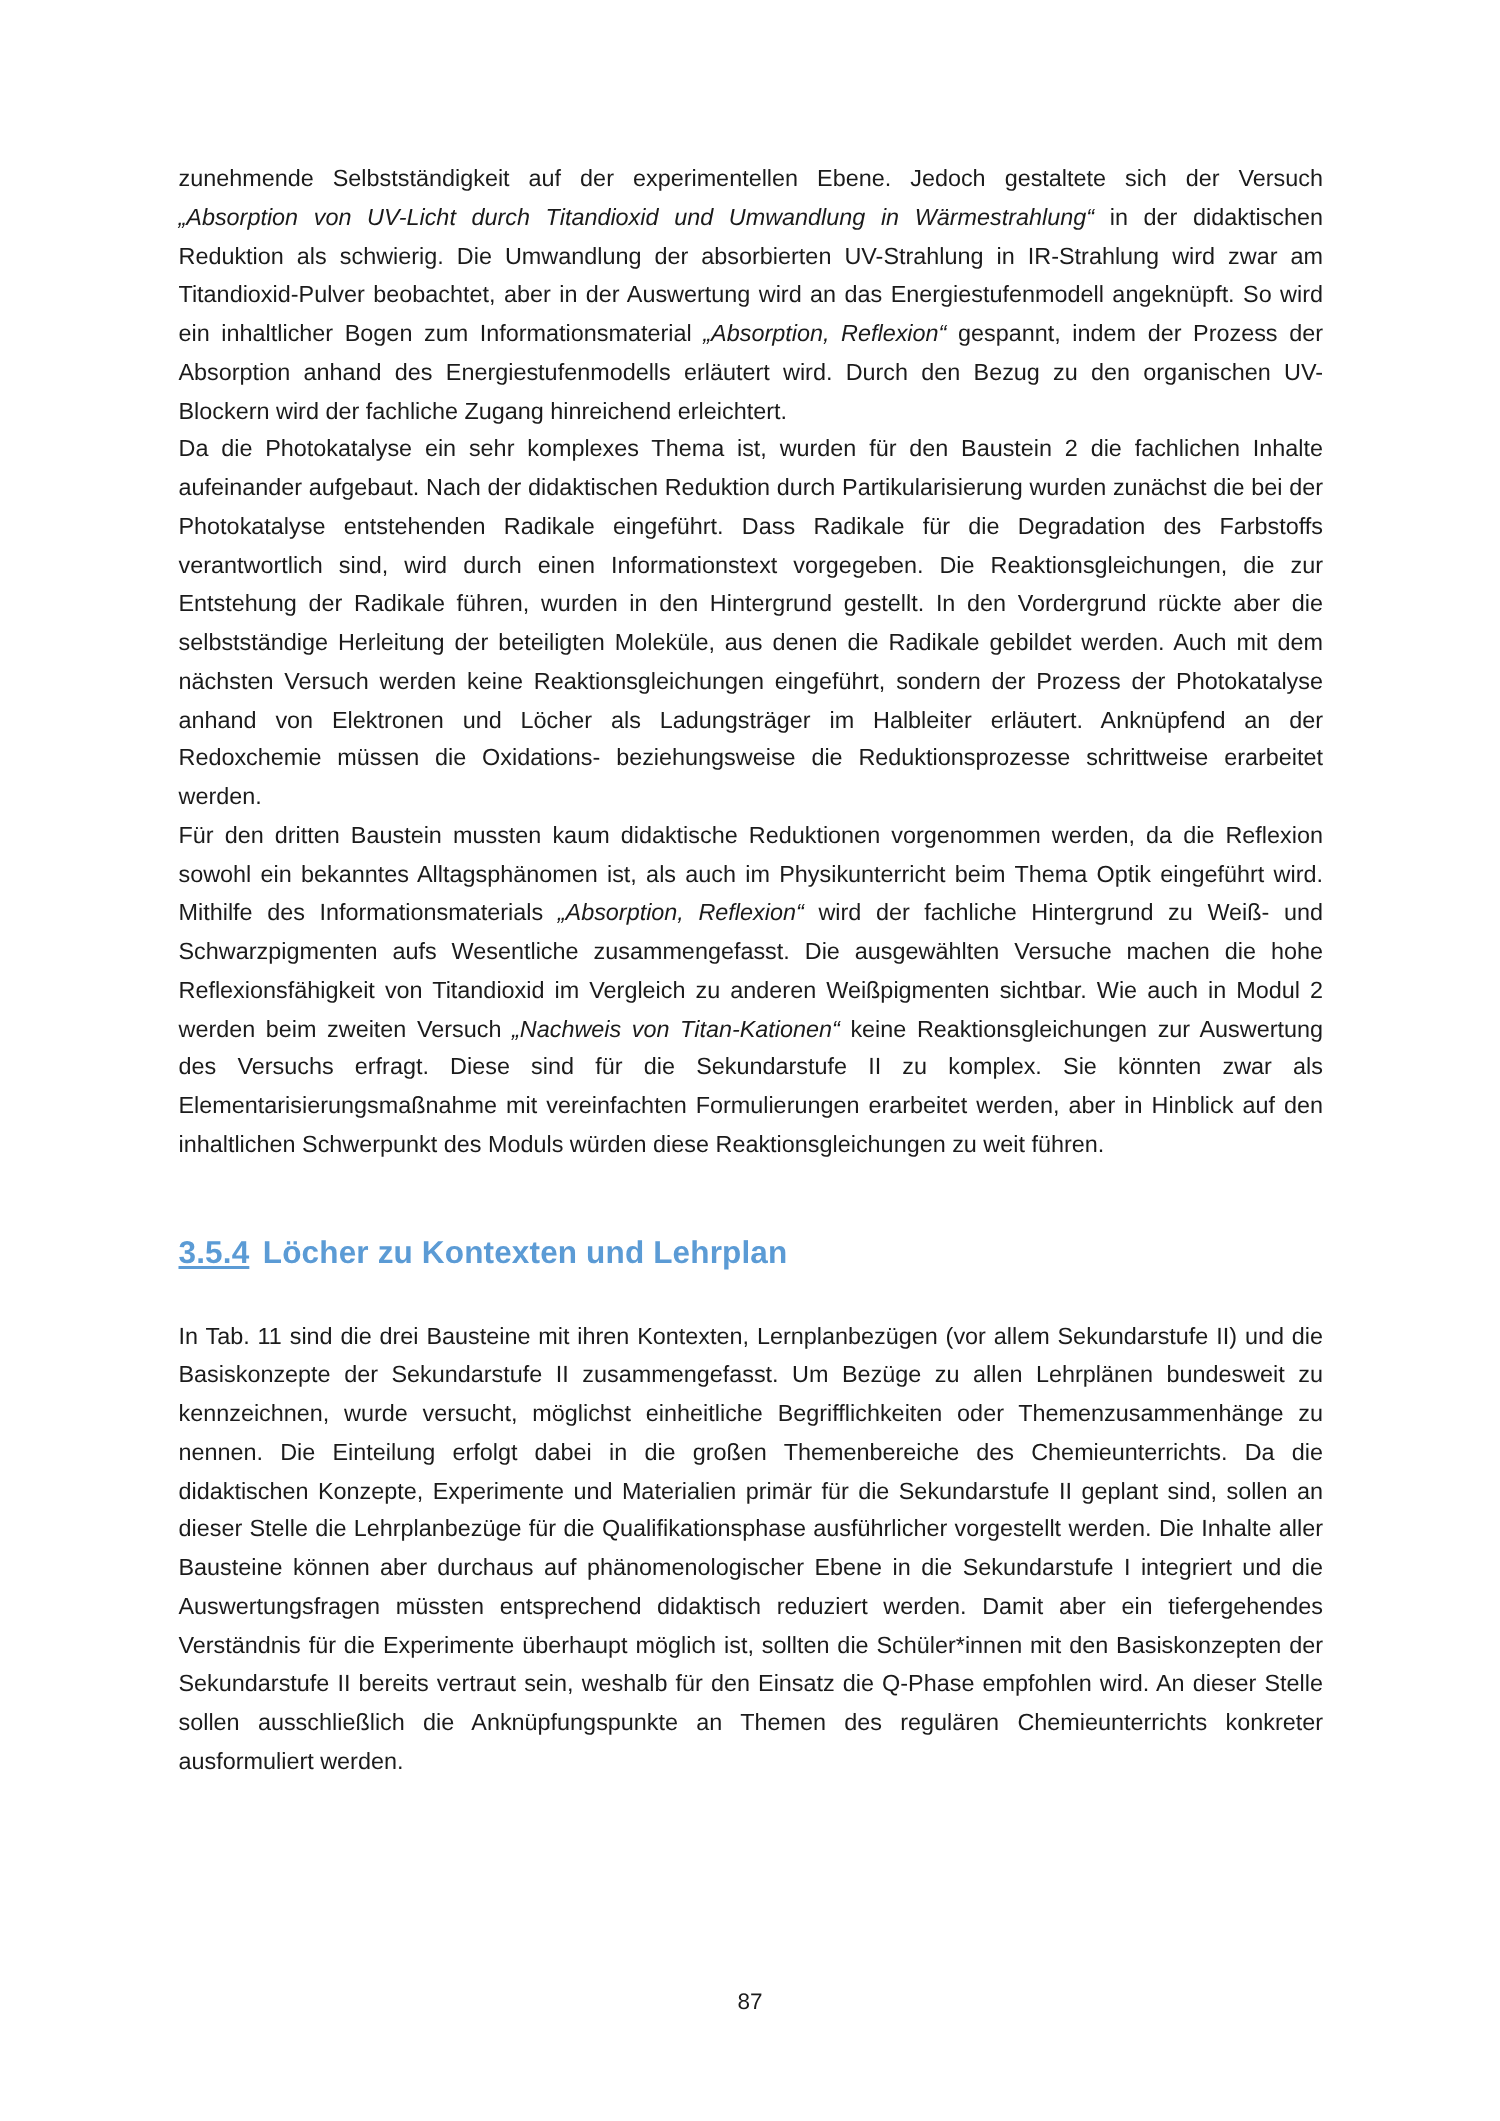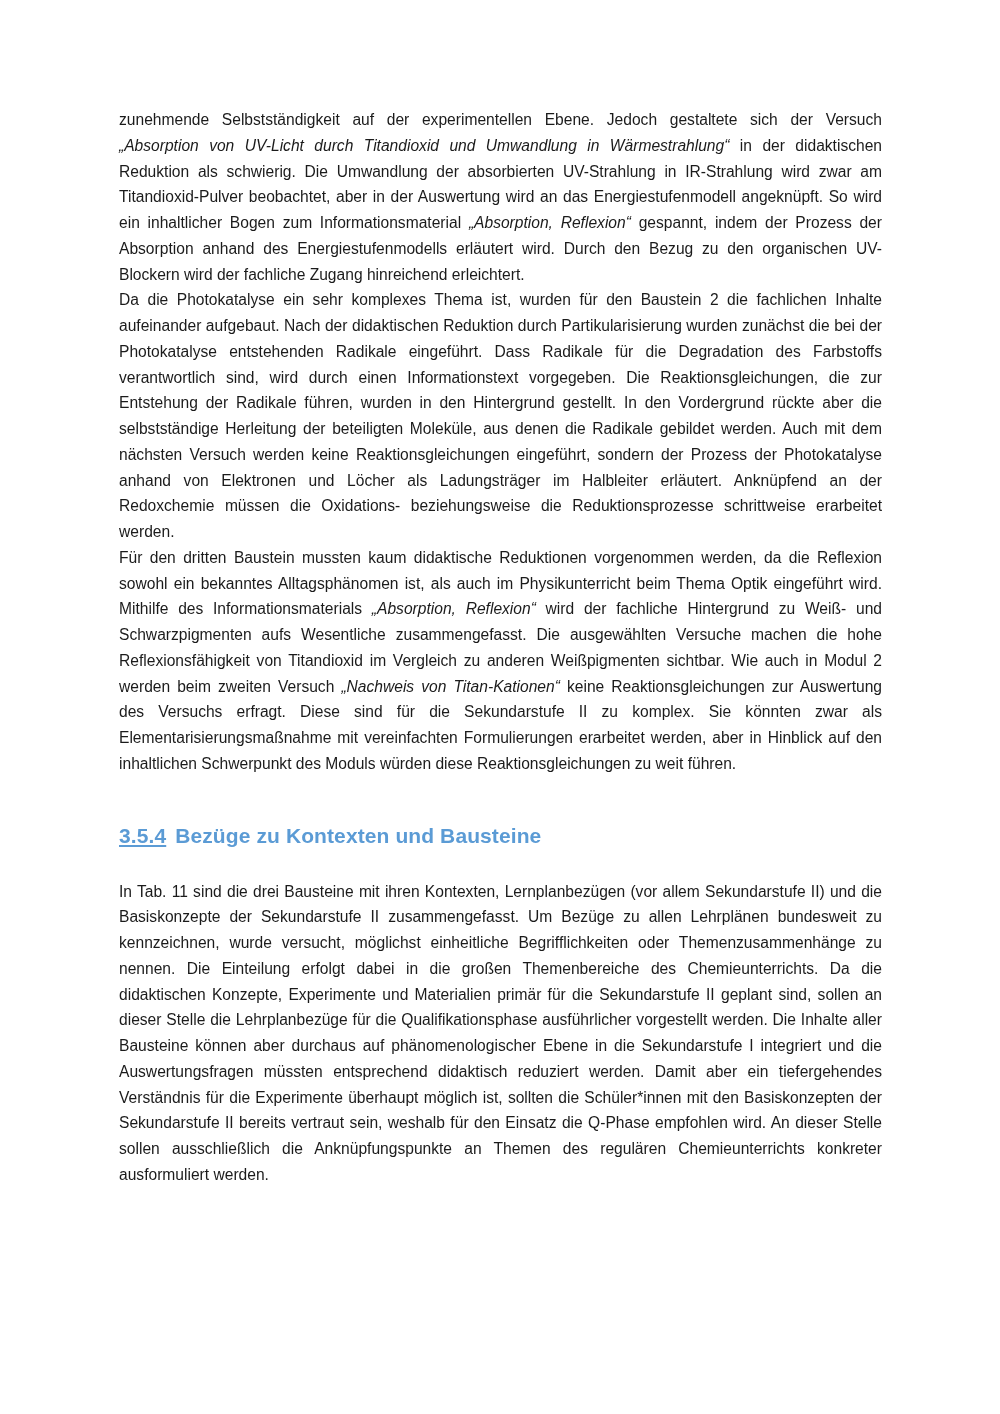--- a/index.html
+++ b/index.html
@@ -71,20 +71,23 @@
 <div class="page">
   <div class="content">
 
     <p class="para"><span>zunehmende Selbstständigkeit auf der experimentellen Ebene. Jedoch gestaltete sich der Versuch </span><span class="run-italic">„Absorption von UV-Licht durch Titandioxid und Umwandlung in Wärmestrahlung“</span><span> in der didaktischen Reduktion als schwierig. Die Umwandlung der absorbierten UV-Strahlung in IR-Strahlung wird zwar am Titandioxid-Pulver beobachtet, aber in der Auswertung wird an das Energiestufenmodell angeknüpft. So wird ein inhaltlicher Bogen zum Informationsmaterial </span><span class="run-italic">„Absorption, Reflexion“</span><span> gespannt, indem der Prozess der Absorption anhand des Energiestufenmodells erläutert wird. Durch den Bezug zu den organischen UV-Blockern wird der fachliche Zugang hinreichend erleichtert.</span></p>
 
     <p class="para"><span>Da die Photokatalyse ein sehr komplexes Thema ist, wurden für den Baustein 2 die fachlichen Inhalte aufeinander aufgebaut. Nach der didaktischen Reduktion durch Partikularisierung wurden zunächst die bei der Photokatalyse entstehenden Radikale eingeführt. Dass Radikale für die Degradation des Farbstoffs verantwortlich sind, wird durch einen Informationstext vorgegeben. Die Reaktionsgleichungen, die zur Entstehung der Radikale führen, wurden in den Hintergrund gestellt. In den Vordergrund rückte aber die selbstständige Herleitung der beteiligten Moleküle, aus denen die Radikale gebildet werden. Auch mit dem nächsten Versuch werden keine Reaktionsgleichungen eingeführt, sondern der Prozess der Photokatalyse anhand von Elektronen und Löcher als Ladungsträger im Halbleiter erläutert. Anknüpfend an der Redoxchemie müssen die Oxidations- beziehungsweise die Reduktionsprozesse schrittweise erarbeitet werden.</span></p>
 
     <p class="para"><span>Für den dritten Baustein mussten kaum didaktische Reduktionen vorgenommen werden, da die Reflexion sowohl ein bekanntes Alltagsphänomen ist, als auch im Physikunterricht beim Thema Optik eingeführt wird. Mithilfe des Informationsmaterials </span><span class="run-italic">„Absorption, Reflexion“</span><span> wird der fachliche Hintergrund zu Weiß- und Schwarzpigmenten aufs Wesentliche zusammengefasst. Die ausgewählten Versuche machen die hohe Reflexionsfähigkeit von Titandioxid im Vergleich zu anderen Weißpigmenten sichtbar. Wie auch in Modul 2 werden beim zweiten Versuch </span><span class="run-italic">„Nachweis von Titan-Kationen“</span><span> keine Reaktionsgleichungen zur Auswertung des Versuchs erfragt. Diese sind für die Sekundarstufe II zu komplex. Sie könnten zwar als Elementarisierungsmaßnahme mit vereinfachten Formulierungen erarbeitet werden, aber in Hinblick auf den inhaltlichen Schwerpunkt des Moduls würden diese Reaktionsgleichungen zu weit führen.</span></p>
 
     <h2 class="section-heading">
-      <span class="heading-number">3.5.4</span><span>Bezüge zu Kontexten und Bausteine</span>
+      <span class="heading-number">3.5.4</span><span>Löcher zu Kontexten und Lehrplan</span>
     </h2>
 
     <p class="para"><span>In Tab. 11 sind die drei Bausteine mit ihren Kontexten, Lernplanbezügen (vor allem Sekundarstufe II) und die Basiskonzepte der Sekundarstufe II zusammengefasst. Um Bezüge zu allen Lehrplänen bundesweit zu kennzeichnen, wurde versucht, möglichst einheitliche Begrifflichkeiten oder Themenzusammenhänge zu nennen. Die Einteilung erfolgt dabei in die großen Themenbereiche des Chemieunterrichts. Da die didaktischen Konzepte, Experimente und Materialien primär für die Sekundarstufe II geplant sind, sollen an dieser Stelle die Lehrplanbezüge für die Qualifikationsphase ausführlicher vorgestellt werden. Die Inhalte aller Bausteine können aber durchaus auf phänomenologischer Ebene in die Sekundarstufe I integriert und die Auswertungsfragen müssten entsprechend didaktisch reduziert werden. Damit aber ein tiefergehendes Verständnis für die Experimente überhaupt möglich ist, sollten die Schüler*innen mit den Basiskonzepten der Sekundarstufe II bereits vertraut sein, weshalb für den Einsatz die Q-Phase empfohlen wird. An dieser Stelle sollen ausschließlich die Anknüpfungspunkte an Themen des regulären Chemieunterrichts konkreter ausformuliert werden.</span></p>
 
   </div>
 
+  <div class="footer">
+    <span>87</span>
+  </div>
 </div>
 
 </body></html>

